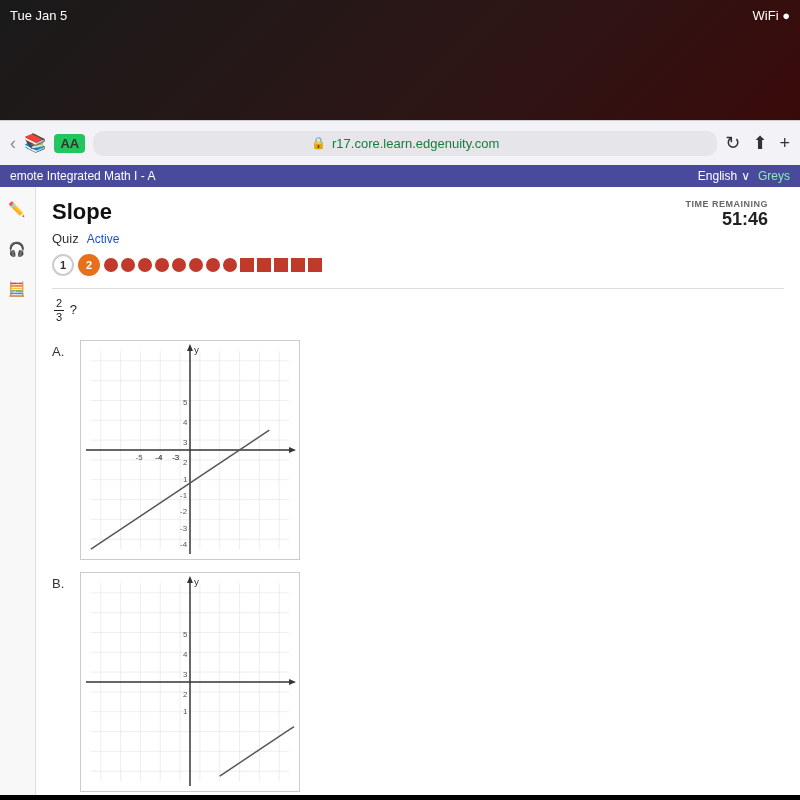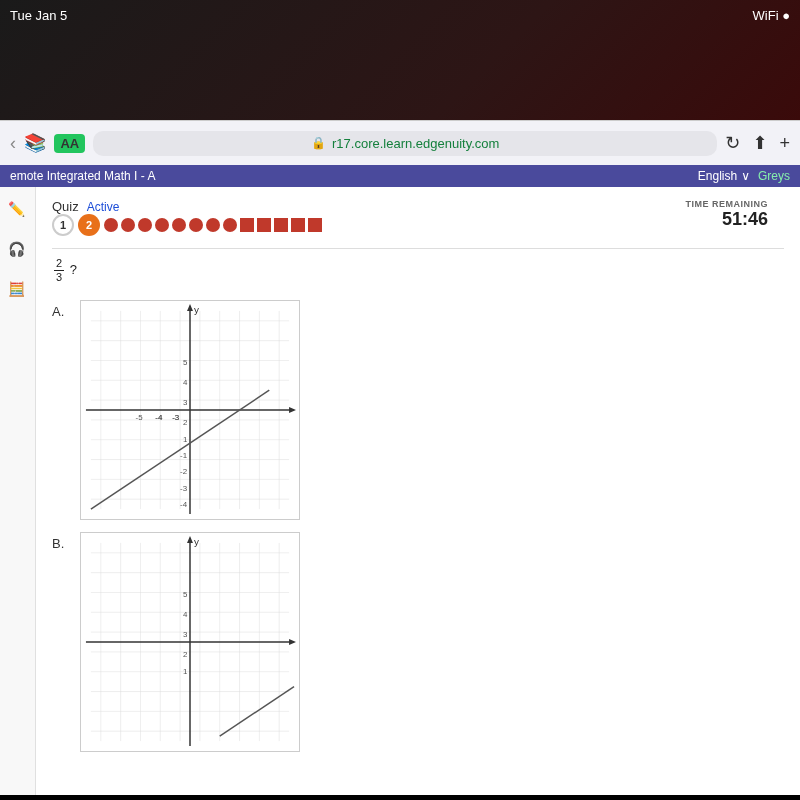--- a/index.html
+++ b/index.html
@@ -180,20 +180,21 @@
       font-size: 22px;
       font-weight: 700;
       color: #111;
       margin-bottom: 6px;
     }
 
     .quiz-meta {
       display: flex;
       align-items: center;
       gap: 8px;
+      margin-bottom: 8px;
     }
 
     .quiz-label {
       font-size: 13px;
       color: #333;
     }
 
     .active-badge {
       font-size: 12px;
       color: #1d4ed8;
@@ -385,20 +386,21 @@
 
     <div class="left-sidebar">
       <div class="sidebar-icon">✏️</div>
       <div class="sidebar-icon">🎧</div>
       <div class="sidebar-icon">🧮</div>
     </div>
 
     <div class="content-area">
 
       <div class="quiz-header-row">
+        <h1 class="quiz-title">Slope</h1>
         <div class="quiz-meta">
           <span class="quiz-label">Quiz</span>
           <span class="active-badge">Active</span>
         </div>
 
         <div class="question-pills">
           <div class="pill pill-white">
             <span>1</span>
           </div>
           <div class="pill pill-orange">

